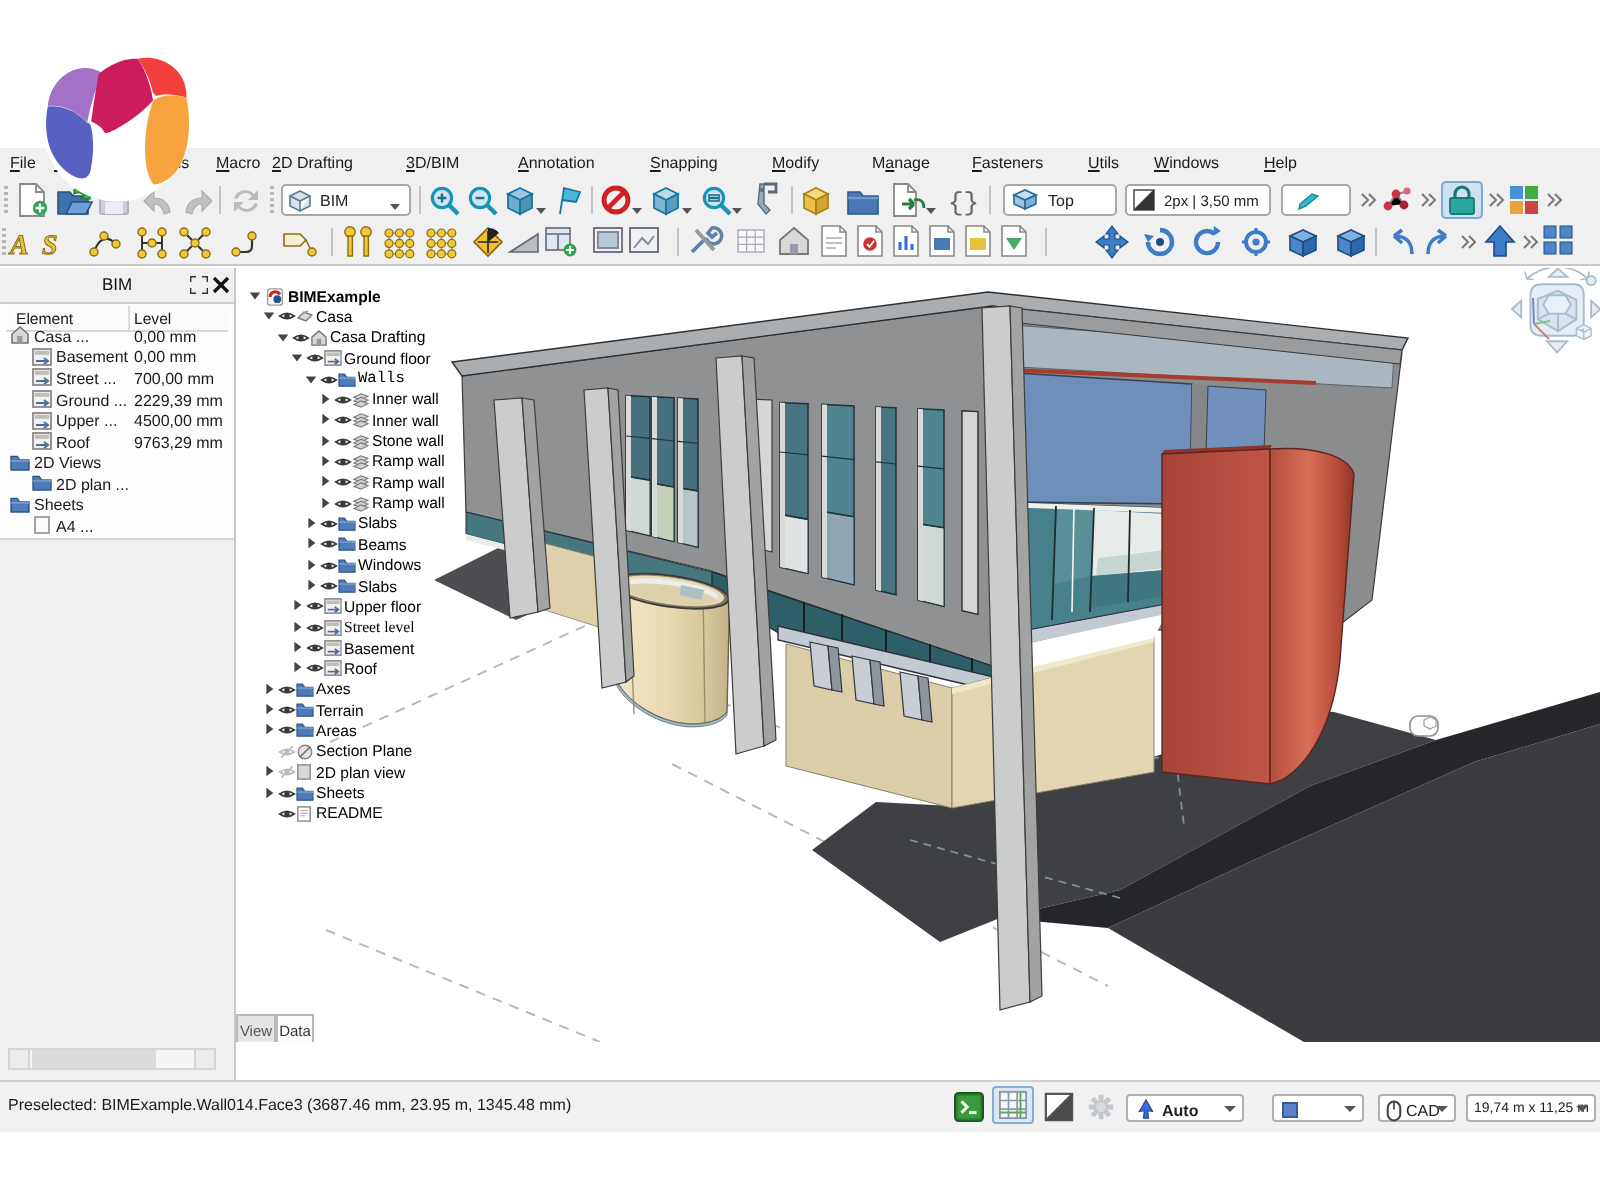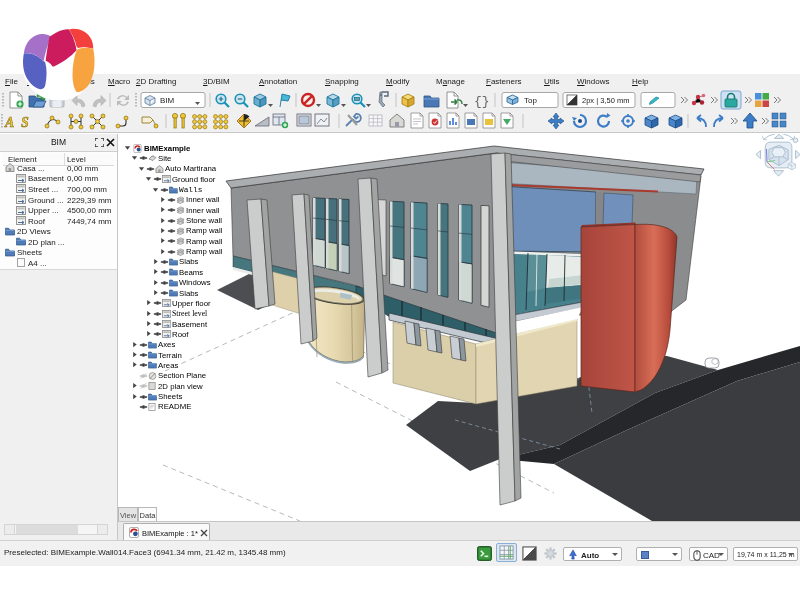--- a/index.html
+++ b/index.html
@@ -438,21 +438,21 @@
           <span style="position:absolute;left:25px;top:0.5px;">Upper ...</span>
           <span style="position:absolute;left:64px;top:0.5px;">4500,00 mm</span>
         </div>
 <div style="position:absolute;left:0;top:53.0px;width:114px;height:10.5px;">
           <span style="position:absolute;left:13px;top:0px;"><svg width="10" height="9" viewBox="0 0 10 9">
               <rect x="0.5" y="0.5" width="9" height="8" fill="#f2f2ef" stroke="#8a8a8a" stroke-width="0.9"></rect>
               <rect x="1.4" y="1.4" width="7.2" height="2" fill="#bdbdb9"></rect>
               <path d="M2,6.5 H8 M6,5 L8,6.5 L6,8" stroke="#4a6fa5" stroke-width="1" fill="none"></path>
             </svg></span>
           <span style="position:absolute;left:25px;top:0.5px;">Roof</span>
-          <span style="position:absolute;left:64px;top:0.5px;">7449,74 mm</span>
+          <span style="position:absolute;left:64px;top:0.5px;">9763,29 mm</span>
         </div>
 <div style="position:absolute;left:0;top:63.6px;width:114px;height:10.5px;">
           <span style="position:absolute;left:2px;top:0px;"><svg width="10" height="9" viewBox="0 0 10 9">
               <path d="M0.5,2 V8 H9.5 V3 H4.8 L3.6,1.2 H0.5 Z" fill="#4f7cb8" stroke="#2d5587" stroke-width="0.7"></path>
               <path d="M0.5,3.4 H9.5" stroke="#6f9ad0" stroke-width="1"></path>
             </svg></span>
           <span style="position:absolute;left:14px;top:0.5px;">2D Views</span>
         </div>
 <div style="position:absolute;left:0;top:74.2px;width:114px;height:10.5px;">
           <span style="position:absolute;left:13px;top:0px;"><svg width="10" height="9" viewBox="0 0 10 9">
@@ -705,35 +705,35 @@
             <path d="M1,2.5 L7,2.5 L4,6.5 Z" fill="#444"></path>
           </svg></span>
         <span style="position:absolute;left:18px;top:1px"><svg width="9" height="8" viewBox="0 0 11 10">
             <path d="M1,5 Q5.5,1.8 10,5 Q5.5,8.2 1,5 Z" fill="#fff" stroke="#3a3a3a" stroke-width="1.1"></path>
             <circle cx="5.5" cy="5" r="1.7" fill="#3a3a3a"></circle>
           </svg></span>
         <span style="position:absolute;left:27px;top:1px"><svg width="9" height="8" viewBox="0 0 9 8">
             <path d="M1,5 L4,2 L8,3.5 L5,6.5 Z" fill="#d9d9d5" stroke="#777" stroke-width="0.7"></path>
             <path d="M3,3 L6,1.5" stroke="#999" stroke-width="0.7"></path>
           </svg></span>
-        <span class="lbl" style="position:absolute;left:37px;top:0.5px;">Site</span>
+        <span class="lbl" style="position:absolute;left:37px;top:0.5px;">Casa</span>
       </div>
       <div class="trow" style="position:absolute;left:0;top:21.8px;width:220px;">
         <span style="position:absolute;left:17px;top:1px"><svg width="7" height="7" viewBox="0 0 8 8">
             <path d="M1,2.5 L7,2.5 L4,6.5 Z" fill="#444"></path>
           </svg></span>
         <span style="position:absolute;left:25px;top:1px"><svg width="9" height="8" viewBox="0 0 11 10">
             <path d="M1,5 Q5.5,1.8 10,5 Q5.5,8.2 1,5 Z" fill="#fff" stroke="#3a3a3a" stroke-width="1.1"></path>
             <circle cx="5.5" cy="5" r="1.7" fill="#3a3a3a"></circle>
           </svg></span>
         <span style="position:absolute;left:34px;top:1px"><svg width="9" height="8" viewBox="0 0 10 9">
             <path d="M1,4 L5,0.5 L9,4 V8.5 H1 Z" fill="#d8d8d4" stroke="#777" stroke-width="0.8"></path>
             <rect x="3.6" y="5" width="2.6" height="3.5" fill="#9a9a96"></rect>
           </svg></span>
-        <span class="lbl" style="position:absolute;left:44px;top:0.5px;">Auto Martirana</span>
+        <span class="lbl" style="position:absolute;left:44px;top:0.5px;">Casa Drafting</span>
       </div>
       <div class="trow" style="position:absolute;left:0;top:32.1px;width:220px;">
         <span style="position:absolute;left:24px;top:1px"><svg width="7" height="7" viewBox="0 0 8 8">
             <path d="M1,2.5 L7,2.5 L4,6.5 Z" fill="#444"></path>
           </svg></span>
         <span style="position:absolute;left:32px;top:1px"><svg width="9" height="8" viewBox="0 0 11 10">
             <path d="M1,5 Q5.5,1.8 10,5 Q5.5,8.2 1,5 Z" fill="#fff" stroke="#3a3a3a" stroke-width="1.1"></path>
             <circle cx="5.5" cy="5" r="1.7" fill="#3a3a3a"></circle>
           </svg></span>
         <span style="position:absolute;left:41px;top:1px"><svg width="9" height="8" viewBox="0 0 10 9">
@@ -1068,36 +1068,23 @@
           </svg></span>
         <span class="lbl" style="position:absolute;left:37px;top:0.5px;">README</span>
       </div>
     </div>
 
 <div class="abs" style="left:118px;top:507px;width:80px;height:14px;font-size:7.5px;color:#333">
  <div style="position:absolute;left:0px;top:0px;width:20px;height:14px;background:#e4e4e4;border:1px solid #b8b8b8;border-bottom:none;text-align:center;padding-top:2.5px;color:#555">View</div>
  <div style="position:absolute;left:20px;top:0px;width:19px;height:14px;background:#fcfcfc;border:1px solid #b8b8b8;border-bottom:none;text-align:center;padding-top:2.5px;">Data</div>
 </div>
 
-<div id="tabbar" class="abs">
- <div style="position:absolute;left:5px;top:1px;width:87px;height:18px;background:#fafafa;border:1px solid #b0b0b0;border-bottom:none;border-radius:2px 2px 0 0;font-size:7.5px;color:#111">
-  <svg style="position:absolute;left:5px;top:3px" width="10" height="11" viewBox="0 0 10 11">
-          <rect x="0.5" y="0.5" width="9" height="10" rx="1.5" fill="#fff" stroke="#999" stroke-width="0.8"></rect>
-          <path d="M2,5.5 A3.2,3.2 0 0 1 8,4" fill="none" stroke="#cc2222" stroke-width="1.8"></path>
-          <circle cx="6.4" cy="6.8" r="2.4" fill="#2a4e8f"></circle>
-        </svg>
-  <span style="position:absolute;left:18px;top:4.5px">BIMExample : 1*</span>
-  <svg style="position:absolute;left:76px;top:5px" width="8" height="8" viewBox="0 0 8 8">
-          <path d="M1,1 L7,7 M7,1 L1,7" stroke="#444" stroke-width="1.3"></path>
-        </svg>
- </div>
-</div>
 
 <div id="statusbar" class="abs">
-<span style="position:absolute;left:4px;top:7px">Preselected: BIMExample.Wall014.Face3 (6941.34 mm, 21.42 m, 1345.48 mm)</span>
+<span style="position:absolute;left:4px;top:7px">Preselected: BIMExample.Wall014.Face3 (3687.46 mm, 23.95 m, 1345.48 mm)</span>
 <svg style="position:absolute;left:477px;top:5px" width="15" height="15" viewBox="0 0 16 16">
         <rect x="0.5" y="0.5" width="15" height="15" rx="2" fill="#2f7d32" stroke="#1d5520"></rect>
         <rect x="2" y="2" width="12" height="12" rx="1" fill="#3b9a3e"></rect>
         <path d="M4,5 L7,8 L4,11" stroke="#eaffea" stroke-width="1.6" fill="none"></path>
         <path d="M8,11 H12" stroke="#eaffea" stroke-width="1.6"></path>
       </svg>
 <div style="position:absolute;left:496px;top:2px;width:21px;height:19px;background:#dde7f2;border:1px solid #88aed6;border-radius:2px"></div>
 <svg style="position:absolute;left:499px;top:4px" width="15" height="15" viewBox="0 0 16 16">
         <rect x="1" y="1" width="14" height="14" fill="#f4f6f8" stroke="#8899aa" stroke-width="1"></rect>
         <path d="M1,5.6 H15 M1,10.2 H15 M5.6,1 V15 M10.2,1 V15" stroke="#8899aa" stroke-width="0.9"></path>

